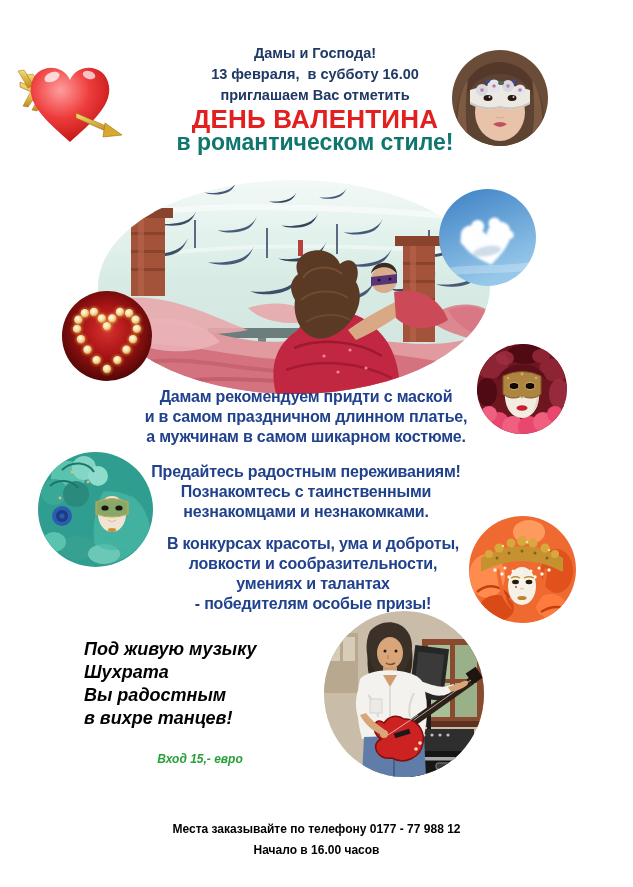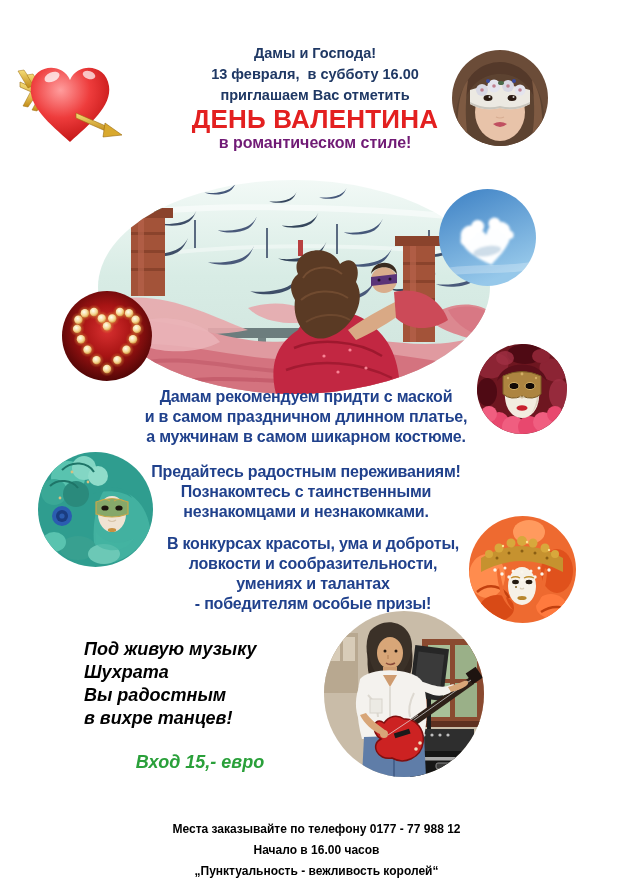--- a/index.html
+++ b/index.html
@@ -4,29 +4,29 @@
 <style>
   html,body{margin:0;padding:0;background:#e8e8e8;}
   .page{position:relative;width:633px;height:887px;background:#ffffff;margin:0 auto;
         font-family:"Liberation Sans",sans-serif;overflow:hidden;}
   .abs{position:absolute;}
   .ctr{text-align:center;}
   
   .hdr{left:150px;top:43px;width:330px;}
   .hl{font-weight:bold;font-size:14.5px;line-height:21px;color:#1f3864;white-space:pre-wrap;}
   .title{font-weight:bold;font-size:26px;line-height:26px;color:#e32020;letter-spacing:.2px;}
-  .subtitle{font-weight:bold;font-size:16px;line-height:21px;color:#701a75;}
+  .subtitle{font-weight:bold;font-size:23px;line-height:21px;color:#0f766e;}
   
   .para{font-weight:bold;font-size:16px;line-height:20px;color:#20418c;text-align:center;letter-spacing:-.2px;}
   .p1{left:0;top:387px;width:612px;}
   .p2{left:0;top:462px;width:612px;}
   .p3{left:7px;top:534px;width:612px;}
   .music{left:84px;top:638px;width:250px;font-style:italic;font-weight:bold;font-size:18px;
          line-height:23px;color:#000000;}
-  .green{font-style:italic;font-weight:bold;font-size:18px;color:#2aa03a;text-align:center;}
+  .green{font-style:italic;font-weight:bold;font-size:12px;color:#2aa03a;text-align:center;}
   .g1{left:0;top:752px;width:400px;}
   .g2{left:4px;top:776px;width:510px;font-size:16px;}
   .footer{left:0;top:819px;width:633px;font-weight:bold;font-size:12px;line-height:21px;color:#000;text-align:center;}
   svg{display:block;}
 </style>
 </head>
 <body>
 
 <div class="page">
 
@@ -495,16 +495,15 @@
     <div>Шухрата</div>
     <div>Вы радостным</div>
     <div>в вихре танцев!</div>
   </div>
 
   <div class="abs green g1">Вход 15,- евро</div>
 
   <div class="abs footer">
     <div>Места заказывайте по телефону 0177 - 77 988 12</div>
     <div>Начало в 16.00 часов</div>
-    <div>„Пунктуальность - вежливость королей“</div>
   </div>
 
 </div>
 
 </body></html>

